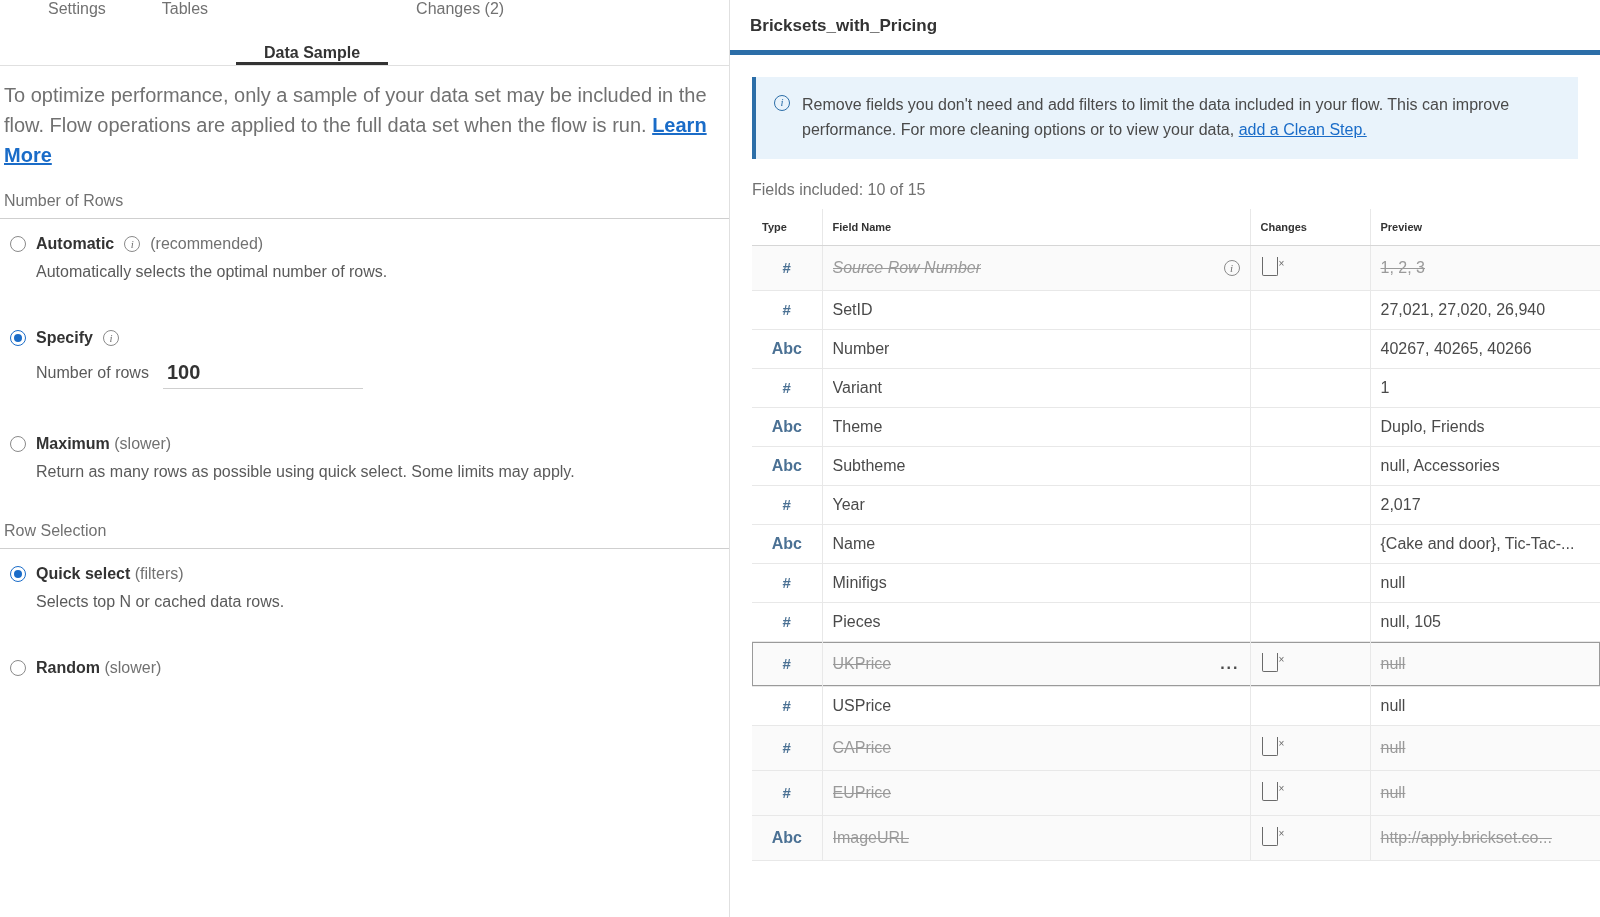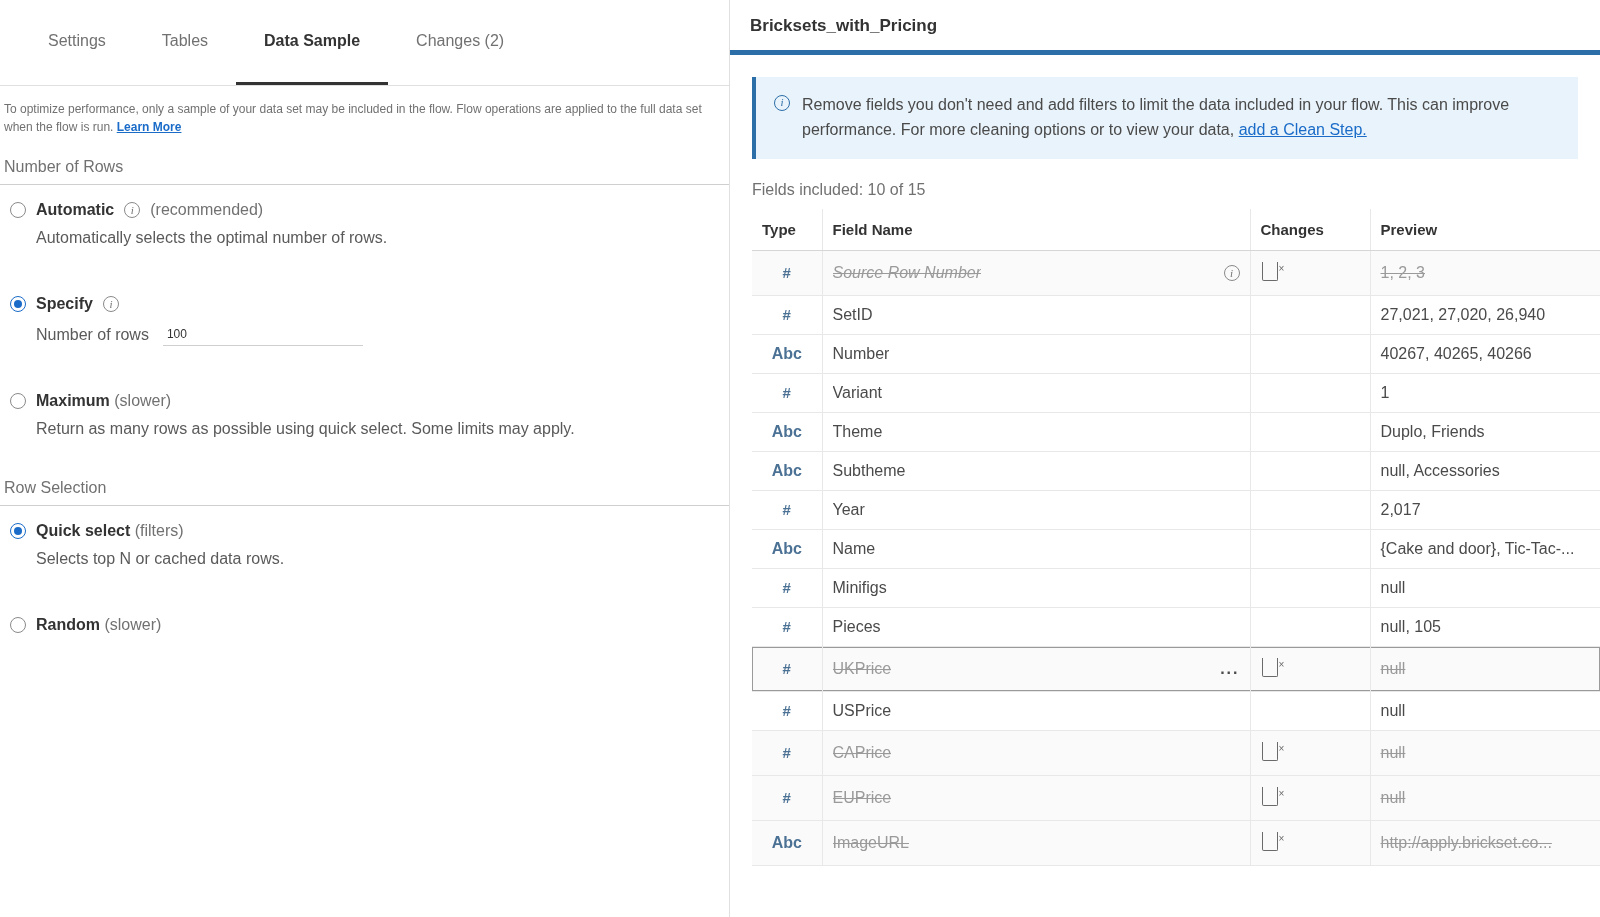--- a/index.html
+++ b/index.html
@@ -21,36 +21,37 @@
       flex: 1;
       min-width: 0;
     }
     
     .tabs {
       display: flex;
       border-bottom: 1px solid #e0e0e0;
       padding: 0 20px;
     }
     .tab {
-      padding: 32px 28px;
+      padding: 0 28px;
       color: #717171;
       font-size: 16px;
       cursor: pointer;
       border-bottom: 3px solid transparent;
     }
     .tab.active {
       color: #333;
       font-weight: 600;
       border-bottom: 3px solid #333;
+      margin-top: 44px;
     }
     
     .info-text {
       padding: 14px 4px 0 4px;
       color: #717171;
-      font-size: 12px;
+      font-size: 20px;
       line-height: 1.5;
     }
     .info-text a {
       color: #1a6cc8;
       text-decoration: underline;
       font-weight: 600;
     }
     
     .section-title {
       padding: 22px 4px 8px 4px;
@@ -124,26 +125,27 @@
       align-items: center;
       gap: 14px;
     }
     .input-row-label {
       font-size: 16px;
       color: #5a5a5a;
     }
     .input-row input {
       border: none;
       border-bottom: 1px solid #cfcfcf;
-      font-size: 12px;
+      font-size: 20px;
       padding: 4px 4px;
       width: 200px;
       outline: none;
       color: #333;
       background: transparent;
+      font-weight: bold;
     }
     .radio-option + .radio-option {
       margin-top: 14px;
     }
     
     .source-title {
       font-size: 17px;
       font-weight: 700;
       padding: 16px 20px 14px 20px;
       color: #333;
@@ -181,21 +183,21 @@
     }
     
     .fields-table {
       width: calc(100% - 22px);
       margin-left: 22px;
       border-collapse: collapse;
       table-layout: fixed;
     }
     .fields-table th {
       text-align: left;
-      font-size: 15px;
+      font-size: 11px;
       font-weight: 700;
       color: #333;
       padding: 12px 10px;
       border-bottom: 1px solid #d6d6d6;
       border-right: 1px solid #e8e8e8;
     }
     .fields-table th:last-child { border-right: none; }
     .fields-table td {
       padding: 10px 10px;
       font-size: 16px;

